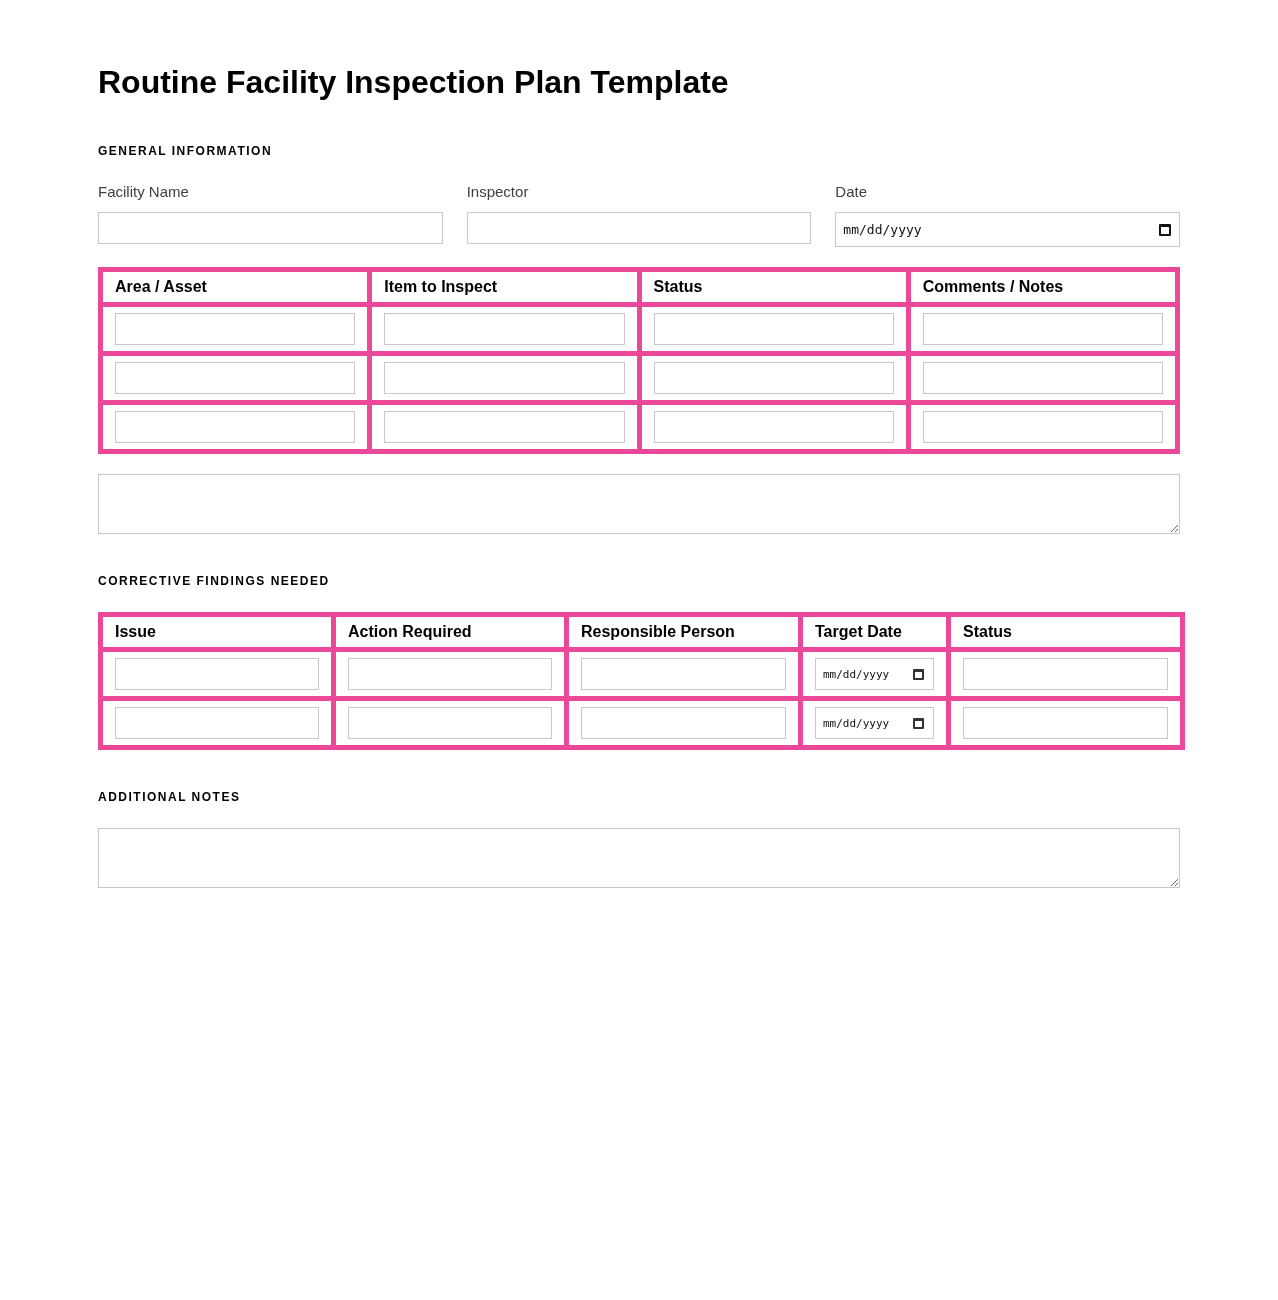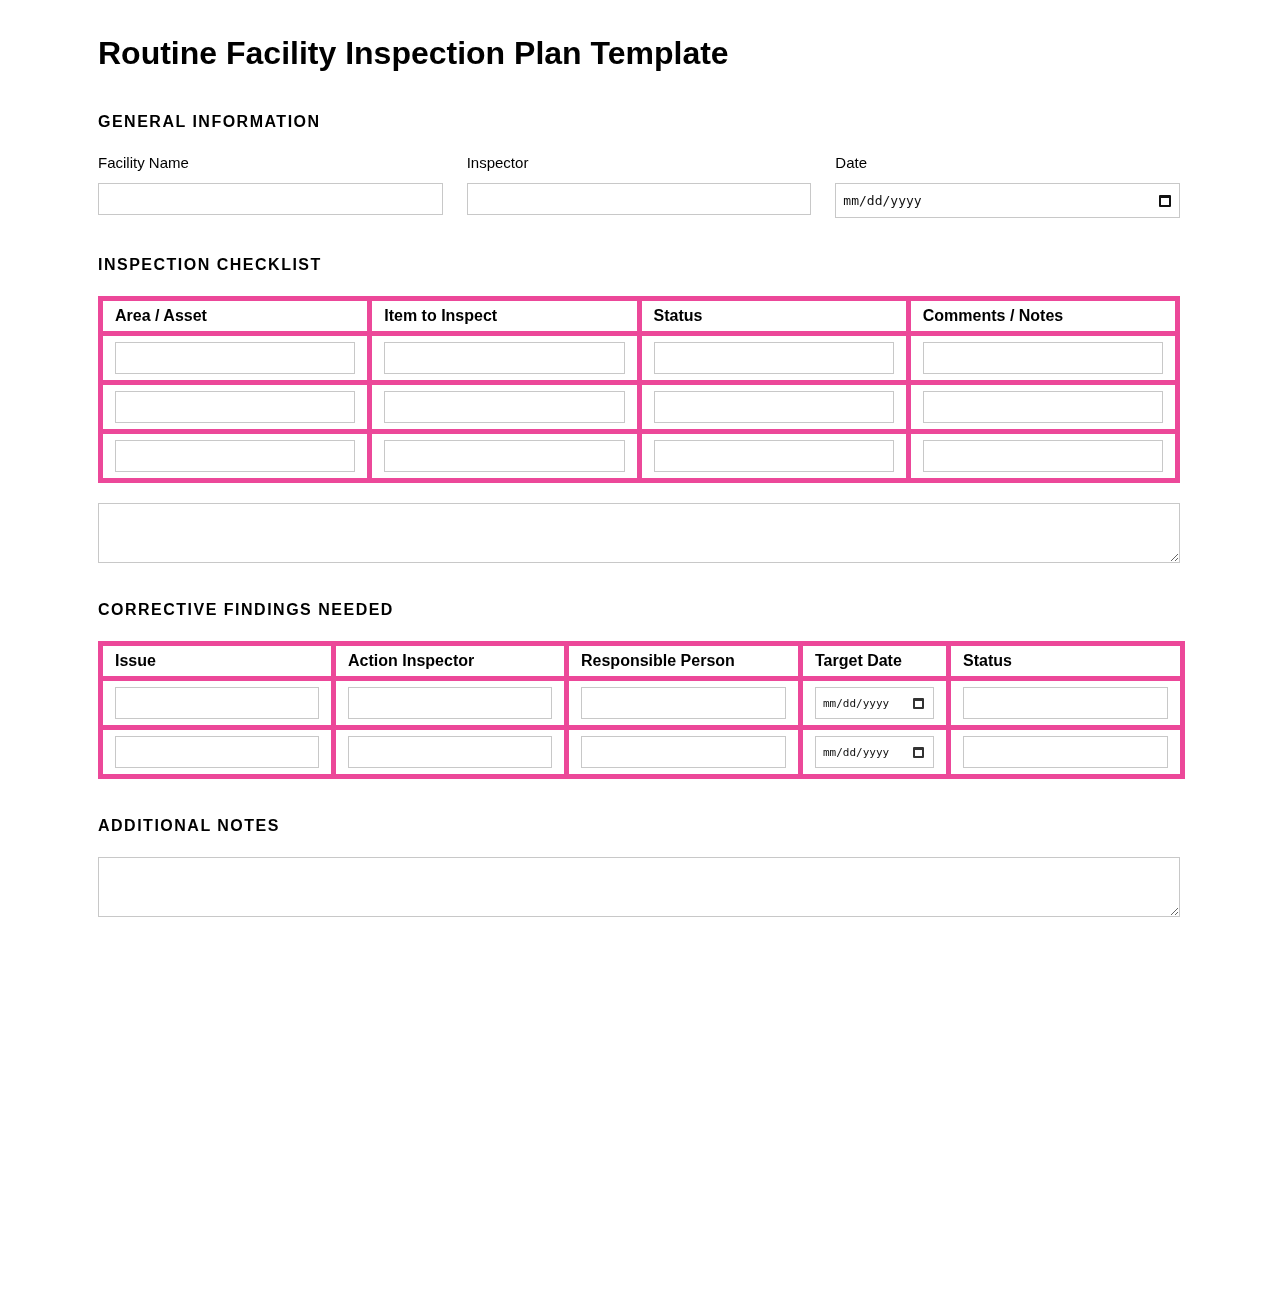--- a/index.html
+++ b/index.html
@@ -6,31 +6,31 @@
   html, body { margin: 0; padding: 0; background: #ffffff; }
   body {
     width: 1278px; height: 1300px;
     font-family: "Liberation Sans", sans-serif;
     color: #000;
   }
   .page { position: relative; padding: 0 98px; }
   h1 {
     font-family: "Liberation Sans", sans-serif;
     font-size: 32px; font-weight: bold;
-    margin: 0; padding-top: 34px; line-height: 38px;
+    margin: 0; padding-top: 63px; line-height: 38px;
   }
   h2 {
     font-family: "Liberation Sans", sans-serif;
-    font-size: 16px; font-weight: bold; letter-spacing: 1.5px;
+    font-size: 12px; font-weight: bold; letter-spacing: 1.5px;
     margin: 0; line-height: 22px;
   }
   .sec-general { margin-top: 39px; }
   .fields { display: flex; gap: 24px; margin-top: 21px; }
   .field { flex: 1; display: flex; flex-direction: column; }
-  .field label { font-size: 15px; line-height: 18px; margin-bottom: 11px; color: #000000; }
+  .field label { font-size: 15px; line-height: 18px; margin-bottom: 11px; color: #404040; }
   input.txt {
     height: 32px; border: 1px solid #c8c8c8; background: #fff;
     font-family: "Liberation Sans", sans-serif; font-size: 14px; padding: 4px 8px;
     outline: none; width: 100%;
   }
   .datebox {
     height: 35px; border: 1px solid #c8c8c8; background: #fff;
     display: flex; align-items: center; justify-content: space-between;
     padding: 0 8px 0 7px; width: 100%;
   }
@@ -87,21 +87,20 @@
     </div>
     <div class="field">
       <label>Date</label>
       <div class="datebox">
         <span class="ph">mm/dd/yyyy</span>
         <span class="cal"></span>
       </div>
     </div>
   </div>
 
-  <h2 class="sec-check">INSPECTION CHECKLIST</h2>
   <table>
     <thead>
       <tr>
         <th>Area / Asset</th>
         <th>Item to Inspect</th>
         <th>Status</th>
         <th>Comments / Notes</th>
       </tr>
     </thead>
     <tbody>
@@ -133,21 +132,21 @@
     <colgroup>
       <col style="width:233px">
         <col style="width:233px">
         <col style="width:234px">
         <col style="width:148px">
         <col style="width:234px">
     </colgroup>
     <thead>
       <tr>
         <th>Issue</th>
-        <th>Action Inspector</th>
+        <th>Action Required</th>
         <th>Responsible Person</th>
         <th>Target Date</th>
         <th>Status</th>
       </tr>
     </thead>
     <tbody>
       <tr>
         <td><input class="txt" type="text" style=""></td>
         <td><input class="txt" type="text" style=""></td>
         <td><input class="txt" type="text" style=""></td>

